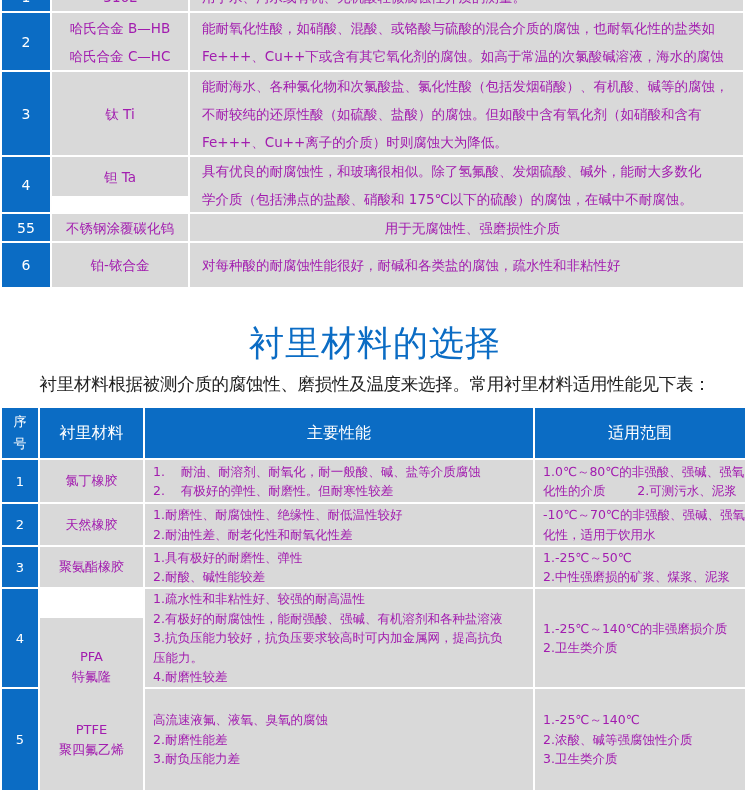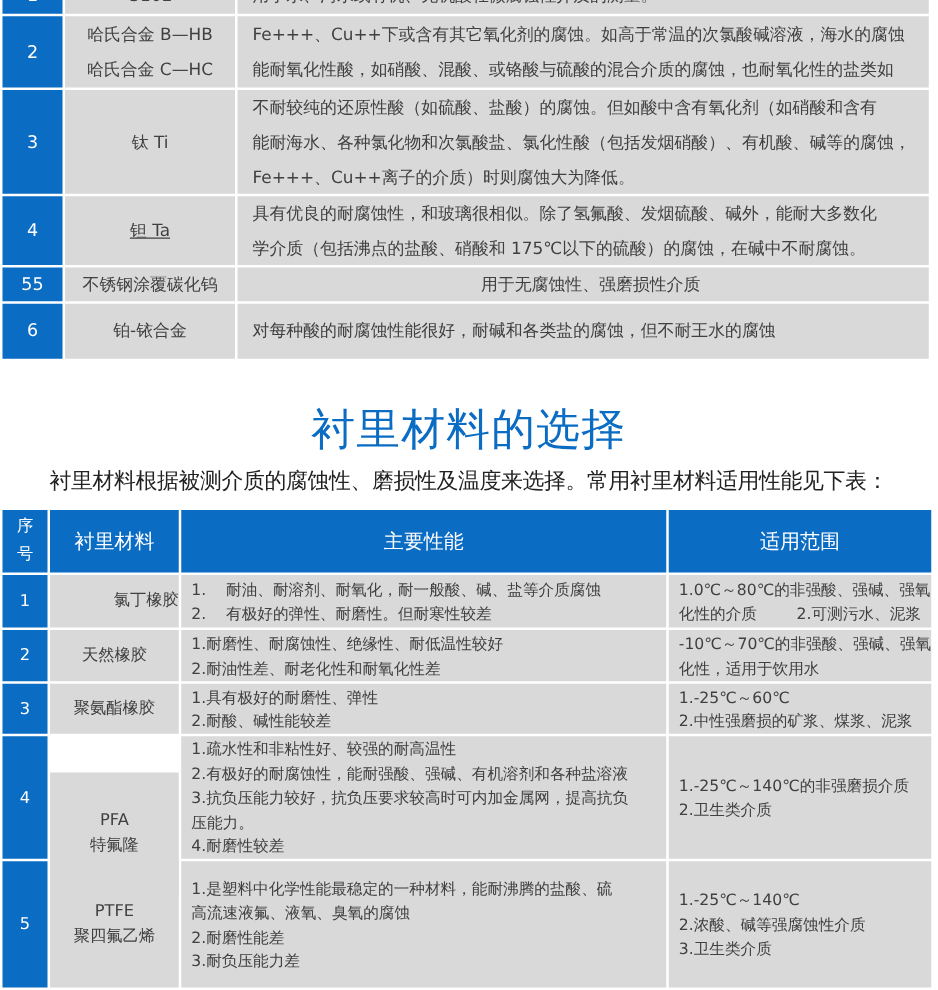--- a/index.html
+++ b/index.html
@@ -2,21 +2,21 @@
 <html><head>
 <meta charset="utf-8">
 <style>
   * { box-sizing: border-box; margin: 0; padding: 0; }
   html, body { width: 750px; height: 792px; background: #ffffff; overflow: hidden; }
   body { position: relative; font-family: "DejaVu Sans", "Liberation Sans", sans-serif; color: #222; }
 
   .tbl { position: absolute; left: 0; width: 750px; }
   .cell { position: absolute; display: flex; align-items: center; overflow: hidden; }
   .num { background: #0b6cc4; color: #ffffff; justify-content: center; font-size: 14px; }
-  .gray { background: #d9d9d9; color: #404040; }
+  .gray { background: #d9d9d9; color: #a21caf; }
   .center { justify-content: center; text-align: center; }
   .lines { flex-direction: column; align-items: flex-start; justify-content: center; }
   .lines.center { align-items: center; }
   .lines span { display: block; white-space: nowrap; }
 
   
   #top .txt { font-size: 13.5px; line-height: 28px; padding-left: 12px; }
   #top .mat { font-size: 13.5px; line-height: 28px; }
 
   
@@ -44,40 +44,40 @@
     </div>
 
   <div class="cell num" style="left:2px;top:13px;width:48px;height:57px;">
       <span>2</span>
     </div>
   <div class="cell gray mat center lines" style="left:52px;top:13px;width:136px;height:57px;">
     <span>哈氏合金 B—HB</span>
     <span>哈氏合金 C—HC</span>
   </div>
   <div class="cell gray txt lines" style="left:190px;top:13px;width:553px;height:57px;">
+    <span>能耐氧化性酸，如硝酸、混酸、或铬酸与硫酸的混合介质的腐蚀，也耐氧化性的盐类如</span>
     <span>Fe+++、Cu++下或含有其它氧化剂的腐蚀。如高于常温的次氯酸碱溶液，海水的腐蚀</span>
-    <span>能耐氧化性酸，如硝酸、混酸、或铬酸与硫酸的混合介质的腐蚀，也耐氧化性的盐类如</span>
   </div>
 
   <div class="cell num" style="left:2px;top:72px;width:48px;height:83px;">
       <span>3</span>
     </div>
   <div class="cell gray mat center lines" style="left:52px;top:72px;width:136px;height:83px;">
       <span>钛 Ti</span>
     </div>
   <div class="cell gray txt lines" style="left:190px;top:72px;width:553px;height:83px;">
+    <span>能耐海水、各种氯化物和次氯酸盐、氯化性酸（包括发烟硝酸）、有机酸、碱等的腐蚀，</span>
     <span>不耐较纯的还原性酸（如硫酸、盐酸）的腐蚀。但如酸中含有氧化剂（如硝酸和含有</span>
-    <span>能耐海水、各种氯化物和次氯酸盐、氯化性酸（包括发烟硝酸）、有机酸、碱等的腐蚀，</span>
     <span>Fe+++、Cu++离子的介质）时则腐蚀大为降低。</span>
   </div>
 
   <div class="cell num" style="left:2px;top:157px;width:48px;height:55px;">
       <span>4</span>
     </div>
-  <div class="cell gray mat center lines" style="left:52px;top:157px;width:136px;height:55px;text-decoration:underline;">
+  <div class="cell gray mat center lines" style="left:52px;top:157px;width:136px;height:39px;">
       <span>钽 Ta</span>
     </div>
   <div class="cell gray txt lines" style="left:190px;top:157px;width:553px;height:55px;">
     <span>具有优良的耐腐蚀性，和玻璃很相似。除了氢氟酸、发烟硫酸、碱外，能耐大多数化</span>
     <span>学介质（包括沸点的盐酸、硝酸和 175℃以下的硫酸）的腐蚀，在碱中不耐腐蚀。</span>
   </div>
 
   <div class="cell num" style="left:2px;top:214px;width:48px;height:27px;">
       <span>55</span>
     </div>
@@ -88,21 +88,21 @@
       <span>用于无腐蚀性、强磨损性介质</span>
     </div>
 
   <div class="cell num" style="left:2px;top:243px;width:48px;height:44px;">
       <span>6</span>
     </div>
   <div class="cell gray mat center lines" style="left:52px;top:243px;width:136px;height:44px;">
       <span>铂-铱合金</span>
     </div>
   <div class="cell gray txt lines" style="left:190px;top:243px;width:553px;height:44px;">
-      <span>对每种酸的耐腐蚀性能很好，耐碱和各类盐的腐蚀，但不耐王水的腐蚀</span>
+      <span>对每种酸的耐腐蚀性能很好，耐碱和各类盐的腐蚀，疏水性和非粘性好</span>
     </div>
 </div>
 
 <h2 id="title">衬里材料的选择</h2>
 <p id="subtitle">衬里材料根据被测介质的腐蚀性、磨损性及温度来选择。常用衬里材料适用性能见下表：</p>
 
 <div id="bot" class="tbl">
 
   <div class="cell hdr lines center" style="left:2px;top:408px;width:36px;height:50px;font-size:13px;line-height:22px;">
     <span>序</span>
@@ -114,21 +114,21 @@
   <div class="cell hdr" style="left:145px;top:408px;width:388px;height:50px;">
       <span>主要性能</span>
     </div>
   <div class="cell hdr" style="left:535px;top:408px;width:210px;height:50px;">
       <span>适用范围</span>
     </div>
 
   <div class="cell num" style="left:2px;top:460px;width:36px;height:42px;font-size:13px;">
       <span>1</span>
     </div>
-  <div class="cell gray mat center lines" style="left:40px;top:460px;width:103px;height:42px;align-items:flex-end;">
+  <div class="cell gray mat center lines" style="left:40px;top:460px;width:103px;height:42px;">
       <span>氯丁橡胶</span>
     </div>
   <div class="cell gray txt lines" style="left:145px;top:460px;width:388px;height:42px;white-space:pre;">
     <span style="white-space:pre;">1.    耐油、耐溶剂、耐氧化，耐一般酸、碱、盐等介质腐蚀</span>
     <span style="white-space:pre;">2.    有极好的弹性、耐磨性。但耐寒性较差</span>
   </div>
   <div class="cell gray txt lines" style="left:535px;top:460px;width:210px;height:42px;">
     <span style="white-space:pre;">1.0℃～80℃的非强酸、强碱、强氧</span>
     <span style="white-space:pre;">化性的介质        2.可测污水、泥浆</span>
   </div>
@@ -152,21 +152,21 @@
       <span>3</span>
     </div>
   <div class="cell gray mat center lines" style="left:40px;top:547px;width:103px;height:40px;">
       <span>聚氨酯橡胶</span>
     </div>
   <div class="cell gray txt lines" style="left:145px;top:547px;width:388px;height:40px;">
     <span>1.具有极好的耐磨性、弹性</span>
     <span>2.耐酸、碱性能较差</span>
   </div>
   <div class="cell gray txt lines" style="left:535px;top:547px;width:210px;height:40px;">
-    <span>1.-25℃～60℃</span>
+    <span>1.-25℃～50℃</span>
     <span>2.中性强磨损的矿浆、煤浆、泥浆</span>
   </div>
 
   <div class="cell num" style="left:2px;top:589px;width:36px;height:98px;font-size:13px;">
       <span>4</span>
     </div>
   <div class="cell gray mat center lines" style="left:40px;top:618px;width:103px;height:98px;">
     <span>PFA</span>
     <span>特氟隆</span>
   </div>
@@ -183,21 +183,20 @@
   </div>
 
   <div class="cell num" style="left:2px;top:689px;width:36px;height:101px;font-size:13px;">
       <span>5</span>
     </div>
   <div class="cell gray mat center lines" style="left:40px;top:689px;width:103px;height:101px;">
     <span>PTFE</span>
     <span>聚四氟乙烯</span>
   </div>
   <div class="cell gray txt lines" style="left:145px;top:689px;width:388px;height:101px;">
-    <span>1.是塑料中化学性能最稳定的一种材料，能耐沸腾的盐酸、硫</span>
     <span>高流速液氟、液氧、臭氧的腐蚀</span>
     <span>2.耐磨性能差</span>
     <span>3.耐负压能力差</span>
   </div>
   <div class="cell gray txt lines" style="left:535px;top:689px;width:210px;height:101px;">
     <span>1.-25℃～140℃</span>
     <span>2.浓酸、碱等强腐蚀性介质</span>
     <span>3.卫生类介质</span>
   </div>
 

